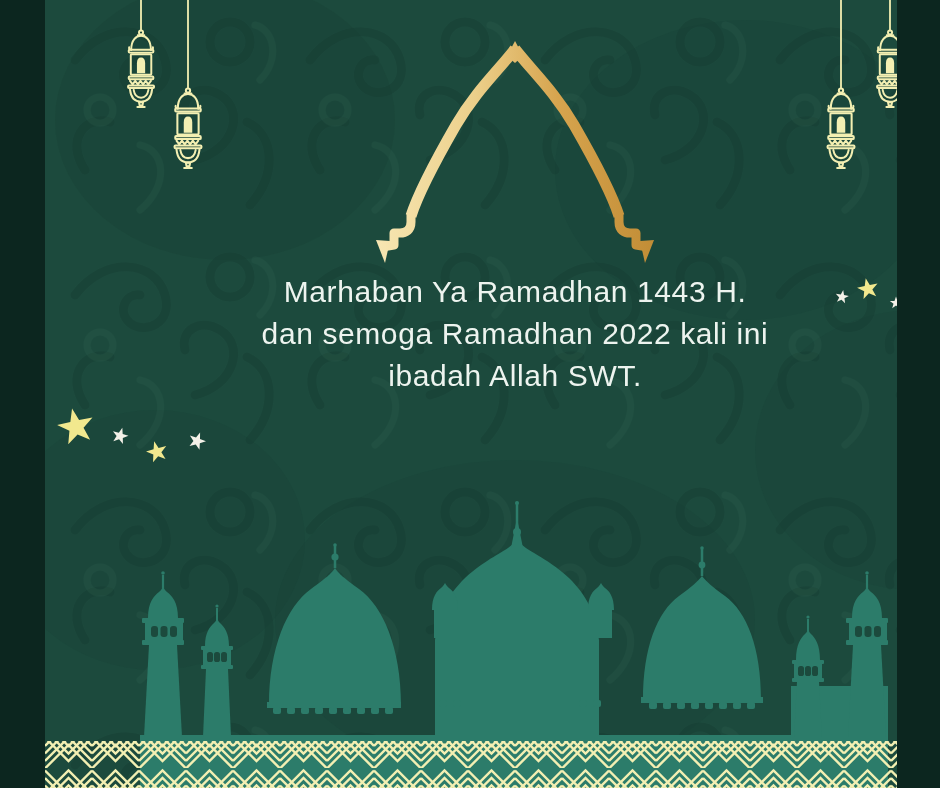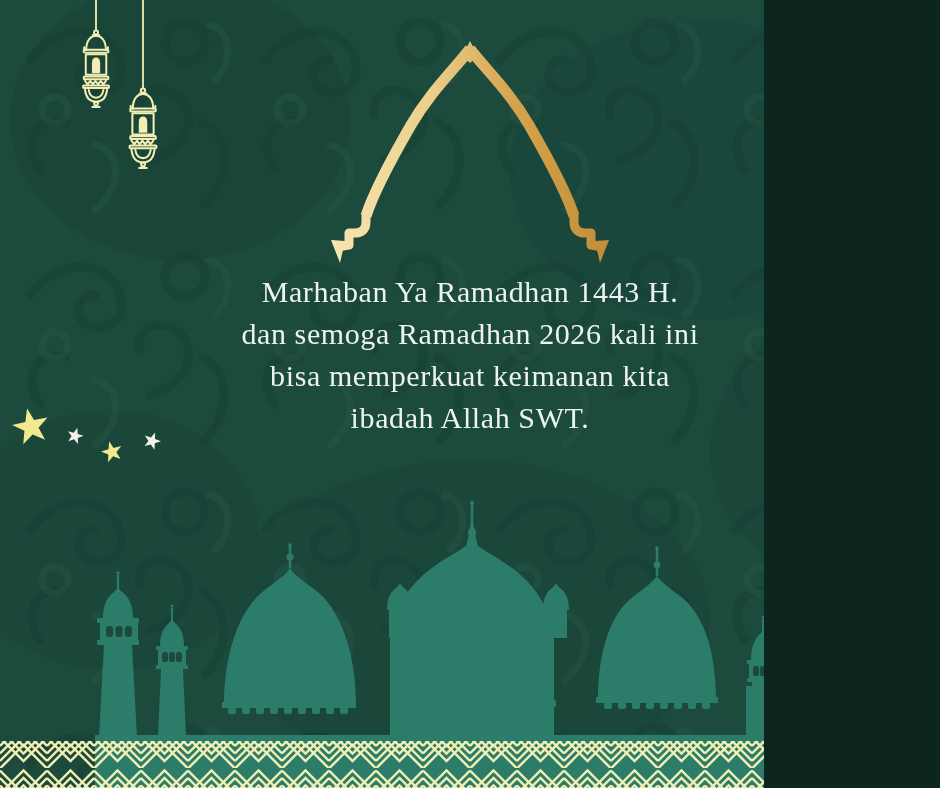--- a/index.html
+++ b/index.html
@@ -2,23 +2,24 @@
 <html style="--background: #1c4a3d; --background_deep: #143a2f; --silhouette: #2c7c6a; --pale_yellow: #f3efb2; --gold_light: #f7e4ac; --gold_dark: #c18c35; --star_yellow: #f2e88e; --star_white: #f4f1e8; --text: #edf4ef;"><head>
 <meta charset="utf-8">
 <style>
   :root{
     --background:#1c4a3d; --background_deep:#143a2f; --silhouette:#2c7c6a;
     --pale_yellow:#f3efb2; --gold_light:#f7e4ac; --gold_dark:#c18c35;
     --star_yellow:#f2e88e; --star_white:#f4f1e8; --text:#edf4ef;
   }
   html,body{margin:0;padding:0;background:#0c261f;}
   .canvas{
-    position:relative; width:764px; height:788px; overflow:hidden;
+    position:relative; width:852px; height:788px; overflow:hidden;
     background:var(--background);
-    font-family:Liberation Serif, serif;
+    font-family:Liberation Sans, sans-serif;
+    margin-left:45px;
   }
   .art{position:absolute;left:0;top:0;}
   .greeting{
     position:absolute; left:130px; top:271px; width:680px;
     text-align:center; color:var(--text);
     font-size:30px; line-height:42px; font-weight:500; letter-spacing:.6px;
   }
   .ln{stroke:var(--pale_yellow); color:var(--pale_yellow); fill:none; stroke-width:2.4; stroke-linecap:round; stroke-linejoin:round;}
   .string{stroke:var(--pale_yellow); stroke-width:1.8;}
   .sil{fill:var(--silhouette);}
@@ -253,18 +254,17 @@
       </g>
     </g>
 
     <g>
       <rect x="0" y="741" width="940" height="47" fill="url(#knot)"></rect>
     </g>
   </svg>
 
   <div class="greeting">
     <div>Marhaban Ya Ramadhan 1443 H.</div>
-    <div>dan semoga Ramadhan 2026 kali ini</div>
-    <div>bisa memperkuat keimanan kita</div>
+    <div>dan semoga Ramadhan 2022 kali ini</div>
     <div>ibadah Allah SWT.</div>
   </div>
 
 </div>
 
 </body></html>

